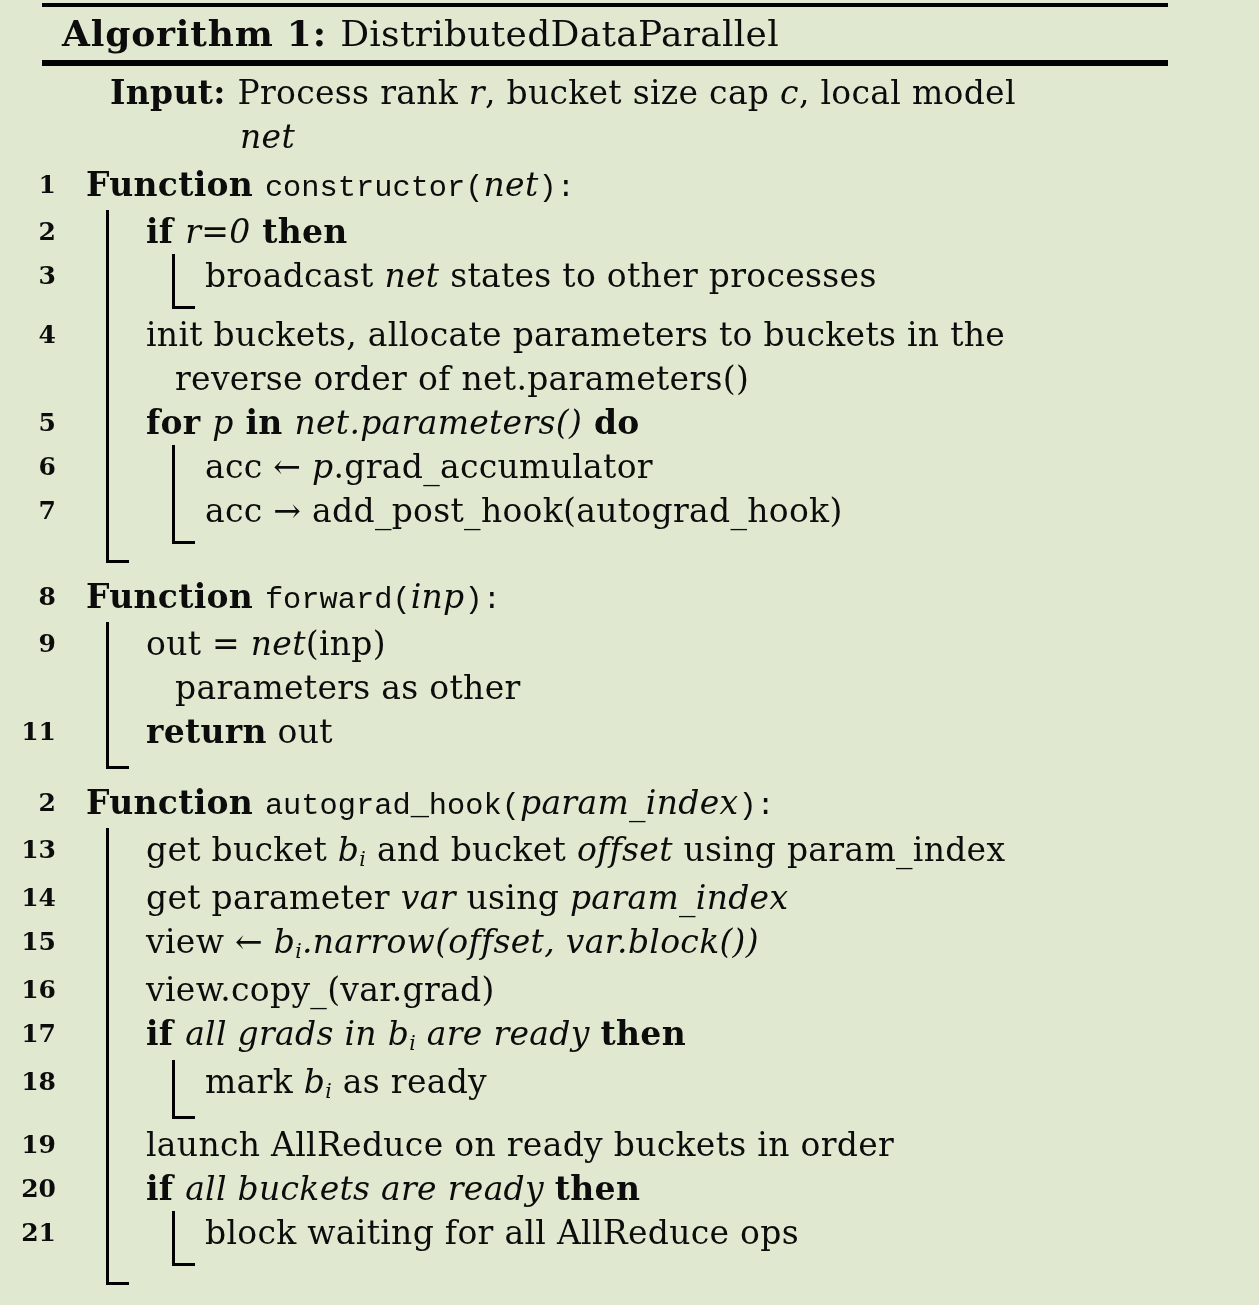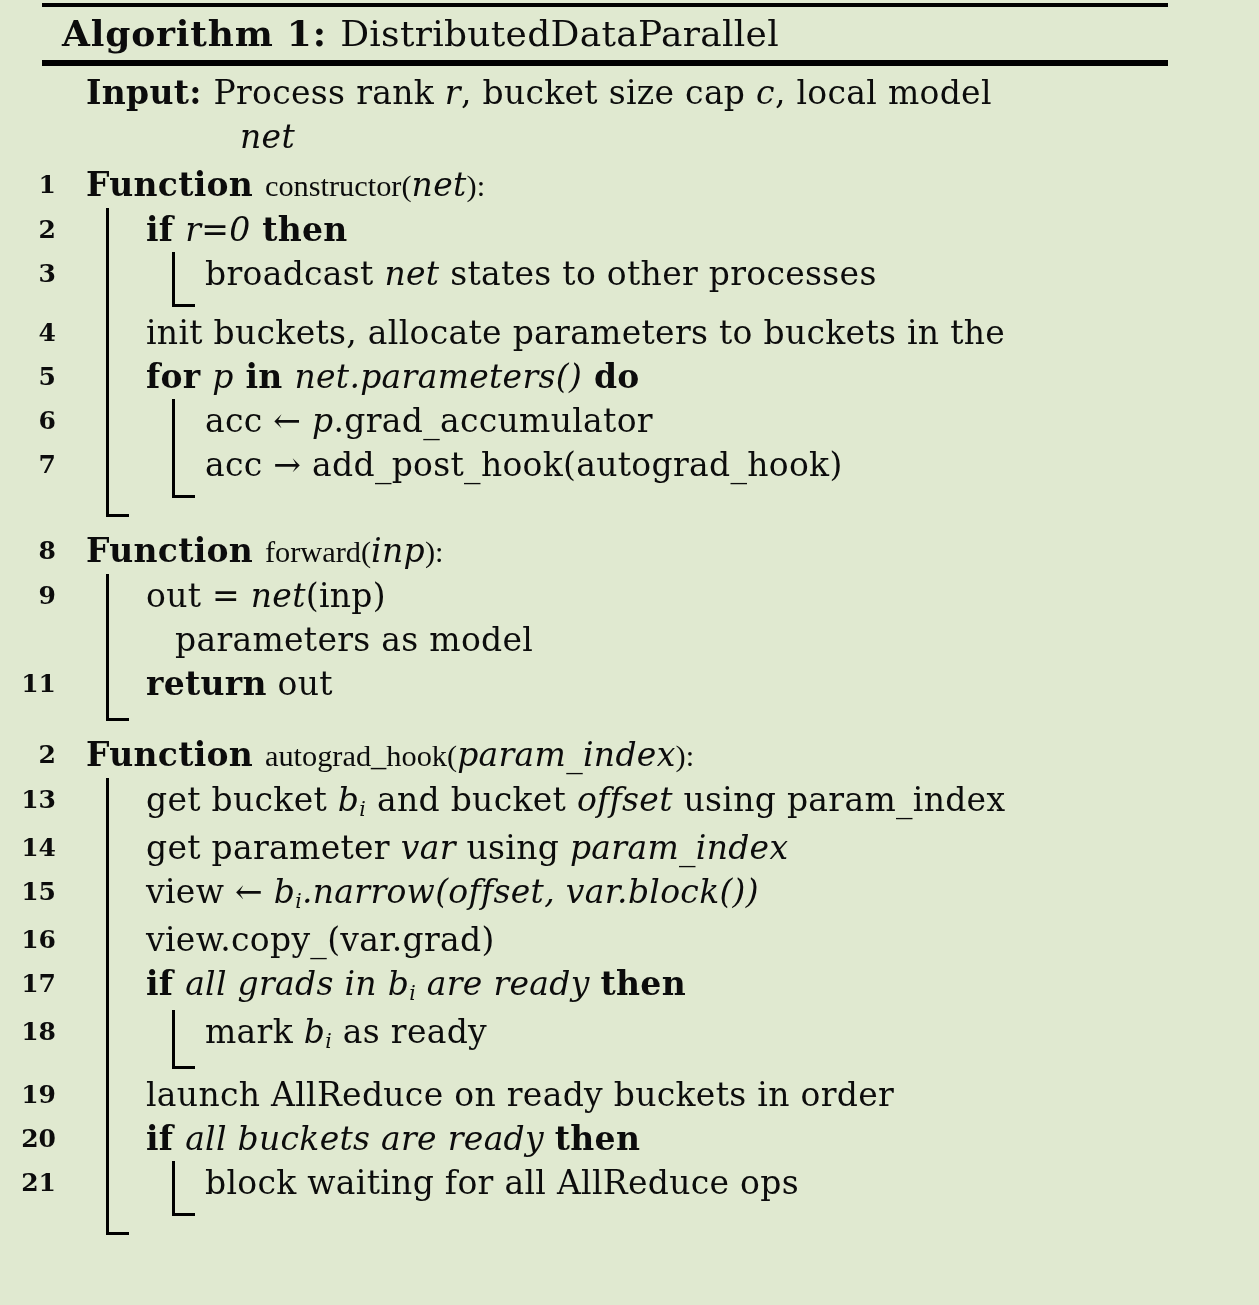--- a/index.html
+++ b/index.html
@@ -32,21 +32,21 @@
     line-height: 44px;
     white-space: nowrap;
     position: static;
   }
   .title-row {
     font-size: 36px;
     line-height: 52px;
     padding-left: 62px;
   }
   .title-row .s-kw { letter-spacing: 0.8px; }
-  .input1 { padding-left: 86px; }
+  .input1 { padding-left: 110px; }
   .input2 { padding-left: 240px; margin-bottom: 4px; }
   .fhead  { padding-left: 86px; }
 
   .func { margin-bottom: 12px; }
   .fbody {
     margin-left: 106px;
     border-left: 3px solid #000;
     padding-left: 37px;
   }
   .fbody::after {
@@ -81,21 +81,21 @@
     font-weight: bold;
     font-size: 25px;
     line-height: 44px;
     letter-spacing: 0;
   }
 
   .s-kw   { font-weight: bold; }
   .s-kwit { font-weight: bold; }
   .s-it   { font-style: italic; }
   .s-rm   { }
-  .s-tt   { font-family: Liberation Serif, serif; font-size: 0.92em; letter-spacing: 0; }
+  .s-tt   { font-family: Liberation Mono, monospace; font-size: 0.92em; letter-spacing: 0; }
   .s-sub  { font-style: italic; font-size: 0.62em; vertical-align: baseline; position: relative; top: 0.22em; }
 </style>
 </head>
 <body>
 
 <div class="algo">
   <div class="rule top"></div>
 
   <div class="row title-row"><span class="s-kw">Algorithm 1: </span><span class="s-rm">DistributedDataParallel</span></div>
 
@@ -105,33 +105,34 @@
   <div class="row input2"><span class="s-it">net</span></div>
 
   <div class="func">
     <div class="row fhead"><span class="num">1</span><span class="s-kw">Function </span><span class="s-tt">constructor(</span><span class="s-it">net</span><span class="s-tt">):</span></div>
     <div class="fbody">
       <div class="row"><span class="num">2</span><span class="s-kw">if </span><span class="s-it">r=0</span><span class="s-kw"> then</span></div>
       <div class="inner">
         <div class="row"><span class="num">3</span><span class="s-rm">broadcast </span><span class="s-it">net</span><span class="s-rm"> states to other processes</span></div>
       </div>
       <div class="row"><span class="num">4</span><span class="s-rm">init buckets, allocate parameters to buckets in the</span></div>
+      <div class="row cont"><span class="s-rm">reverse order of net.parameters()</span></div>
       <div class="row"><span class="num">5</span><span class="s-kw">for </span><span class="s-it">p</span><span class="s-kwit"> in </span><span class="s-it">net.parameters()</span><span class="s-kw"> do</span></div>
       <div class="inner">
         <div class="row"><span class="num">6</span><span class="s-rm">acc ← </span><span class="s-it">p</span><span class="s-rm">.grad_accumulator</span></div>
         <div class="row"><span class="num">7</span><span class="s-rm">acc → add_post_hook(autograd_hook)</span></div>
       </div>
     </div>
   </div>
 
   <div class="func">
     <div class="row fhead"><span class="num">8</span><span class="s-kw">Function </span><span class="s-tt">forward(</span><span class="s-it">inp</span><span class="s-tt">):</span></div>
     <div class="fbody">
       <div class="row"><span class="num">9</span><span class="s-rm">out = </span><span class="s-it">net</span><span class="s-rm">(inp)</span></div>
-      <div class="row cont"><span class="s-rm">parameters as model</span></div>
+      <div class="row cont"><span class="s-rm">parameters as other</span></div>
       <div class="row"><span class="num">11</span><span class="s-kw">return</span><span class="s-rm"> out</span></div>
     </div>
   </div>
 
   <div class="func">
     <div class="row fhead"><span class="num">2</span><span class="s-kw">Function </span><span class="s-tt">autograd_hook(</span><span class="s-it">param_index</span><span class="s-tt">):</span></div>
     <div class="fbody">
       <div class="row"><span class="num">13</span><span class="s-rm">get bucket </span><span class="s-it">b</span><span class="s-sub">i</span><span class="s-rm"> and bucket </span><span class="s-it">offset</span><span class="s-rm"> using param_index</span></div>
       <div class="row"><span class="num">14</span><span class="s-rm">get parameter </span><span class="s-it">var</span><span class="s-rm"> using </span><span class="s-it">param_index</span></div>
       <div class="row"><span class="num">15</span><span class="s-rm">view ← </span><span class="s-it">b</span><span class="s-sub">i</span><span class="s-it">.narrow(offset, var.block())</span></div>

